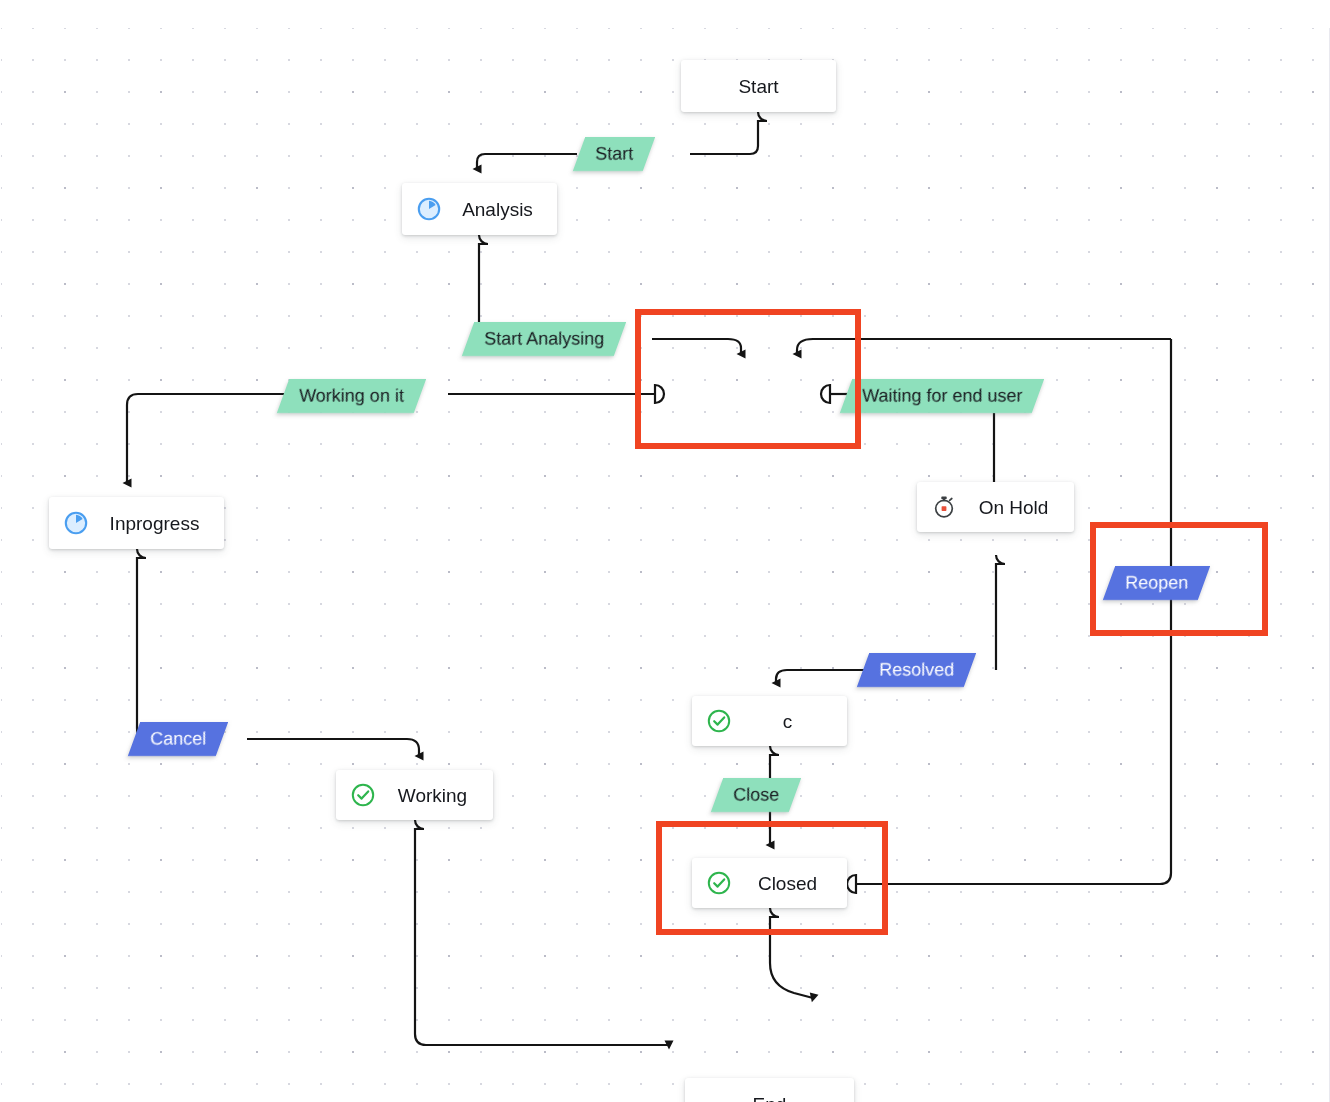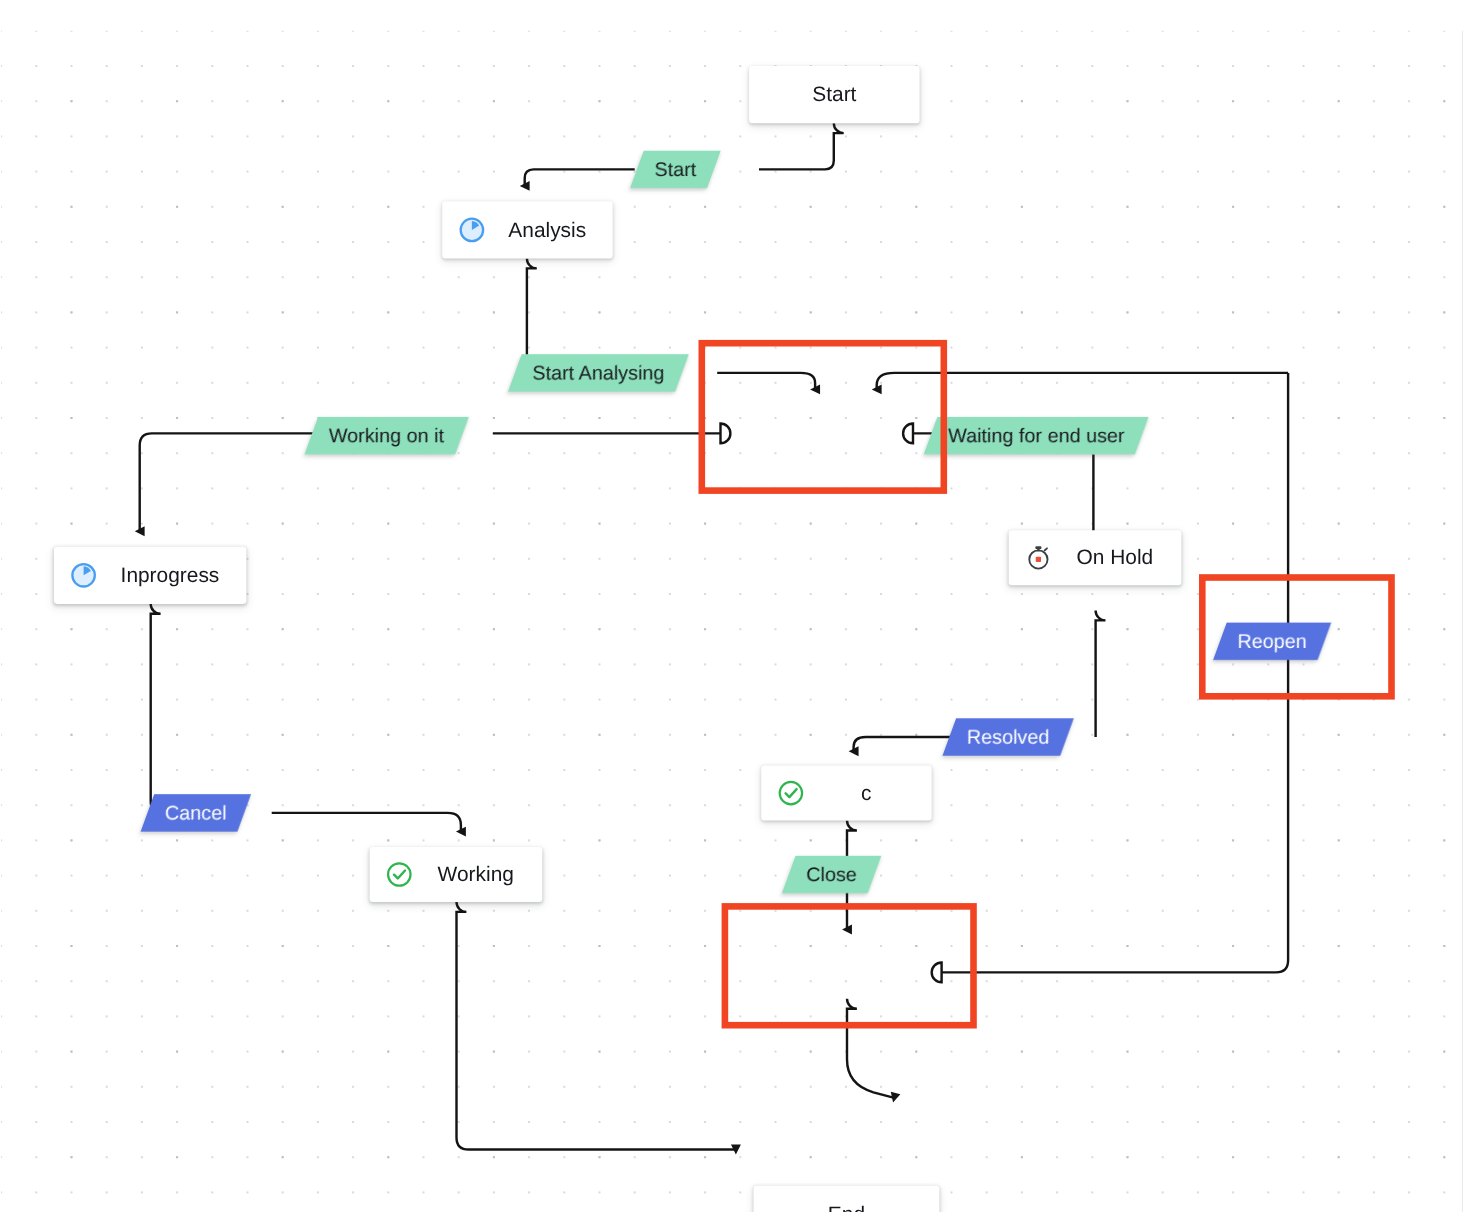--- a/index.html
+++ b/index.html
@@ -191,20 +191,27 @@
   </div>
 
   <div class="node has-icon" style="left:335px; top:742px; width:157px; height:50px;">
     <svg class="node-icon" viewBox="0 0 26 26">
       <circle cx="13" cy="13" r="10.2" fill="none" stroke="#2eb54d" stroke-width="2"></circle>
       <path d="M8.2,13.2 L11.6,16.6 L18.2,9.4" fill="none" stroke="#2eb54d" stroke-width="2.2" stroke-linecap="round" stroke-linejoin="round"></path>
     </svg>
     <span class="node-label">Working</span>
   </div>
 
+  <div class="node has-icon" style="left:691px; top:830px; width:155px; height:50px;">
+    <svg class="node-icon" viewBox="0 0 26 26">
+      <circle cx="13" cy="13" r="10.2" fill="none" stroke="#2eb54d" stroke-width="2"></circle>
+      <path d="M8.2,13.2 L11.6,16.6 L18.2,9.4" fill="none" stroke="#2eb54d" stroke-width="2.2" stroke-linecap="round" stroke-linejoin="round"></path>
+    </svg>
+    <span class="node-label">Closed</span>
+  </div>
 
   <div class="node" style="left:684px; top:1050px; width:169px; height:52px;">
     <span class="node-label">End</span>
   </div>
 
   <div class="lbl green" style="left:578px; top:109px;">
     <span>Start</span>
   </div>
 
   <div class="lbl green" style="left:467px; top:294px;">

